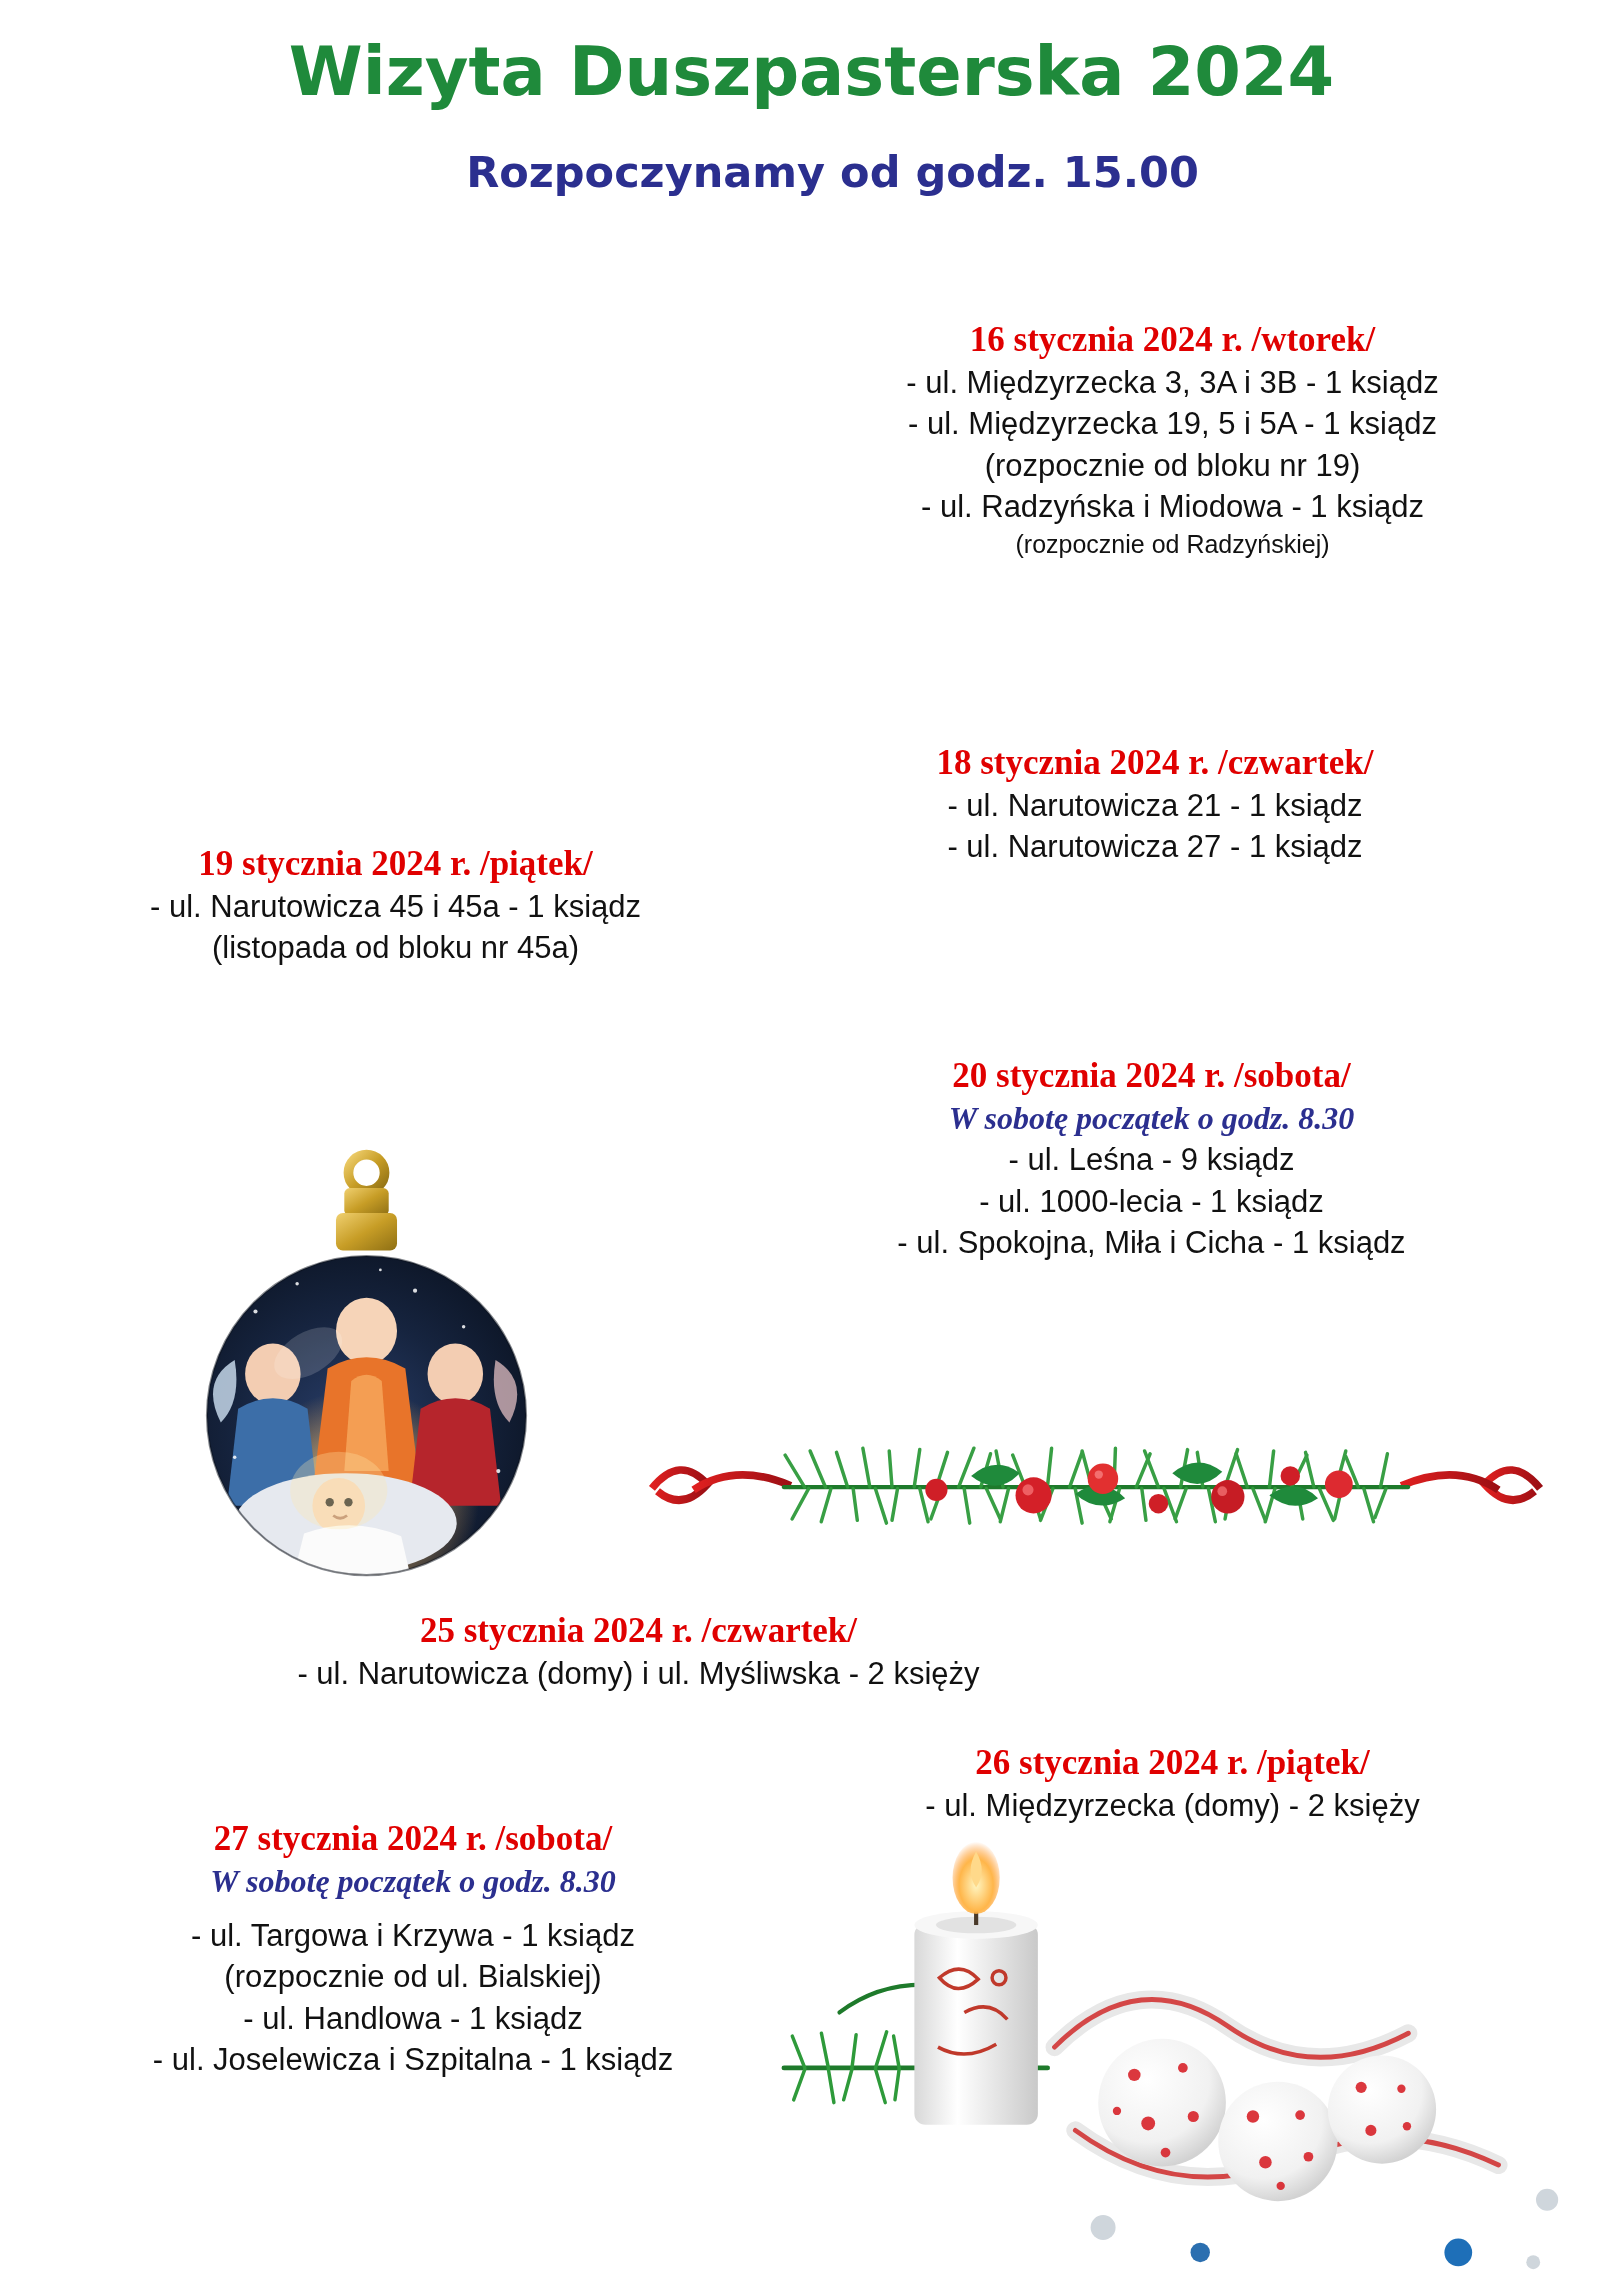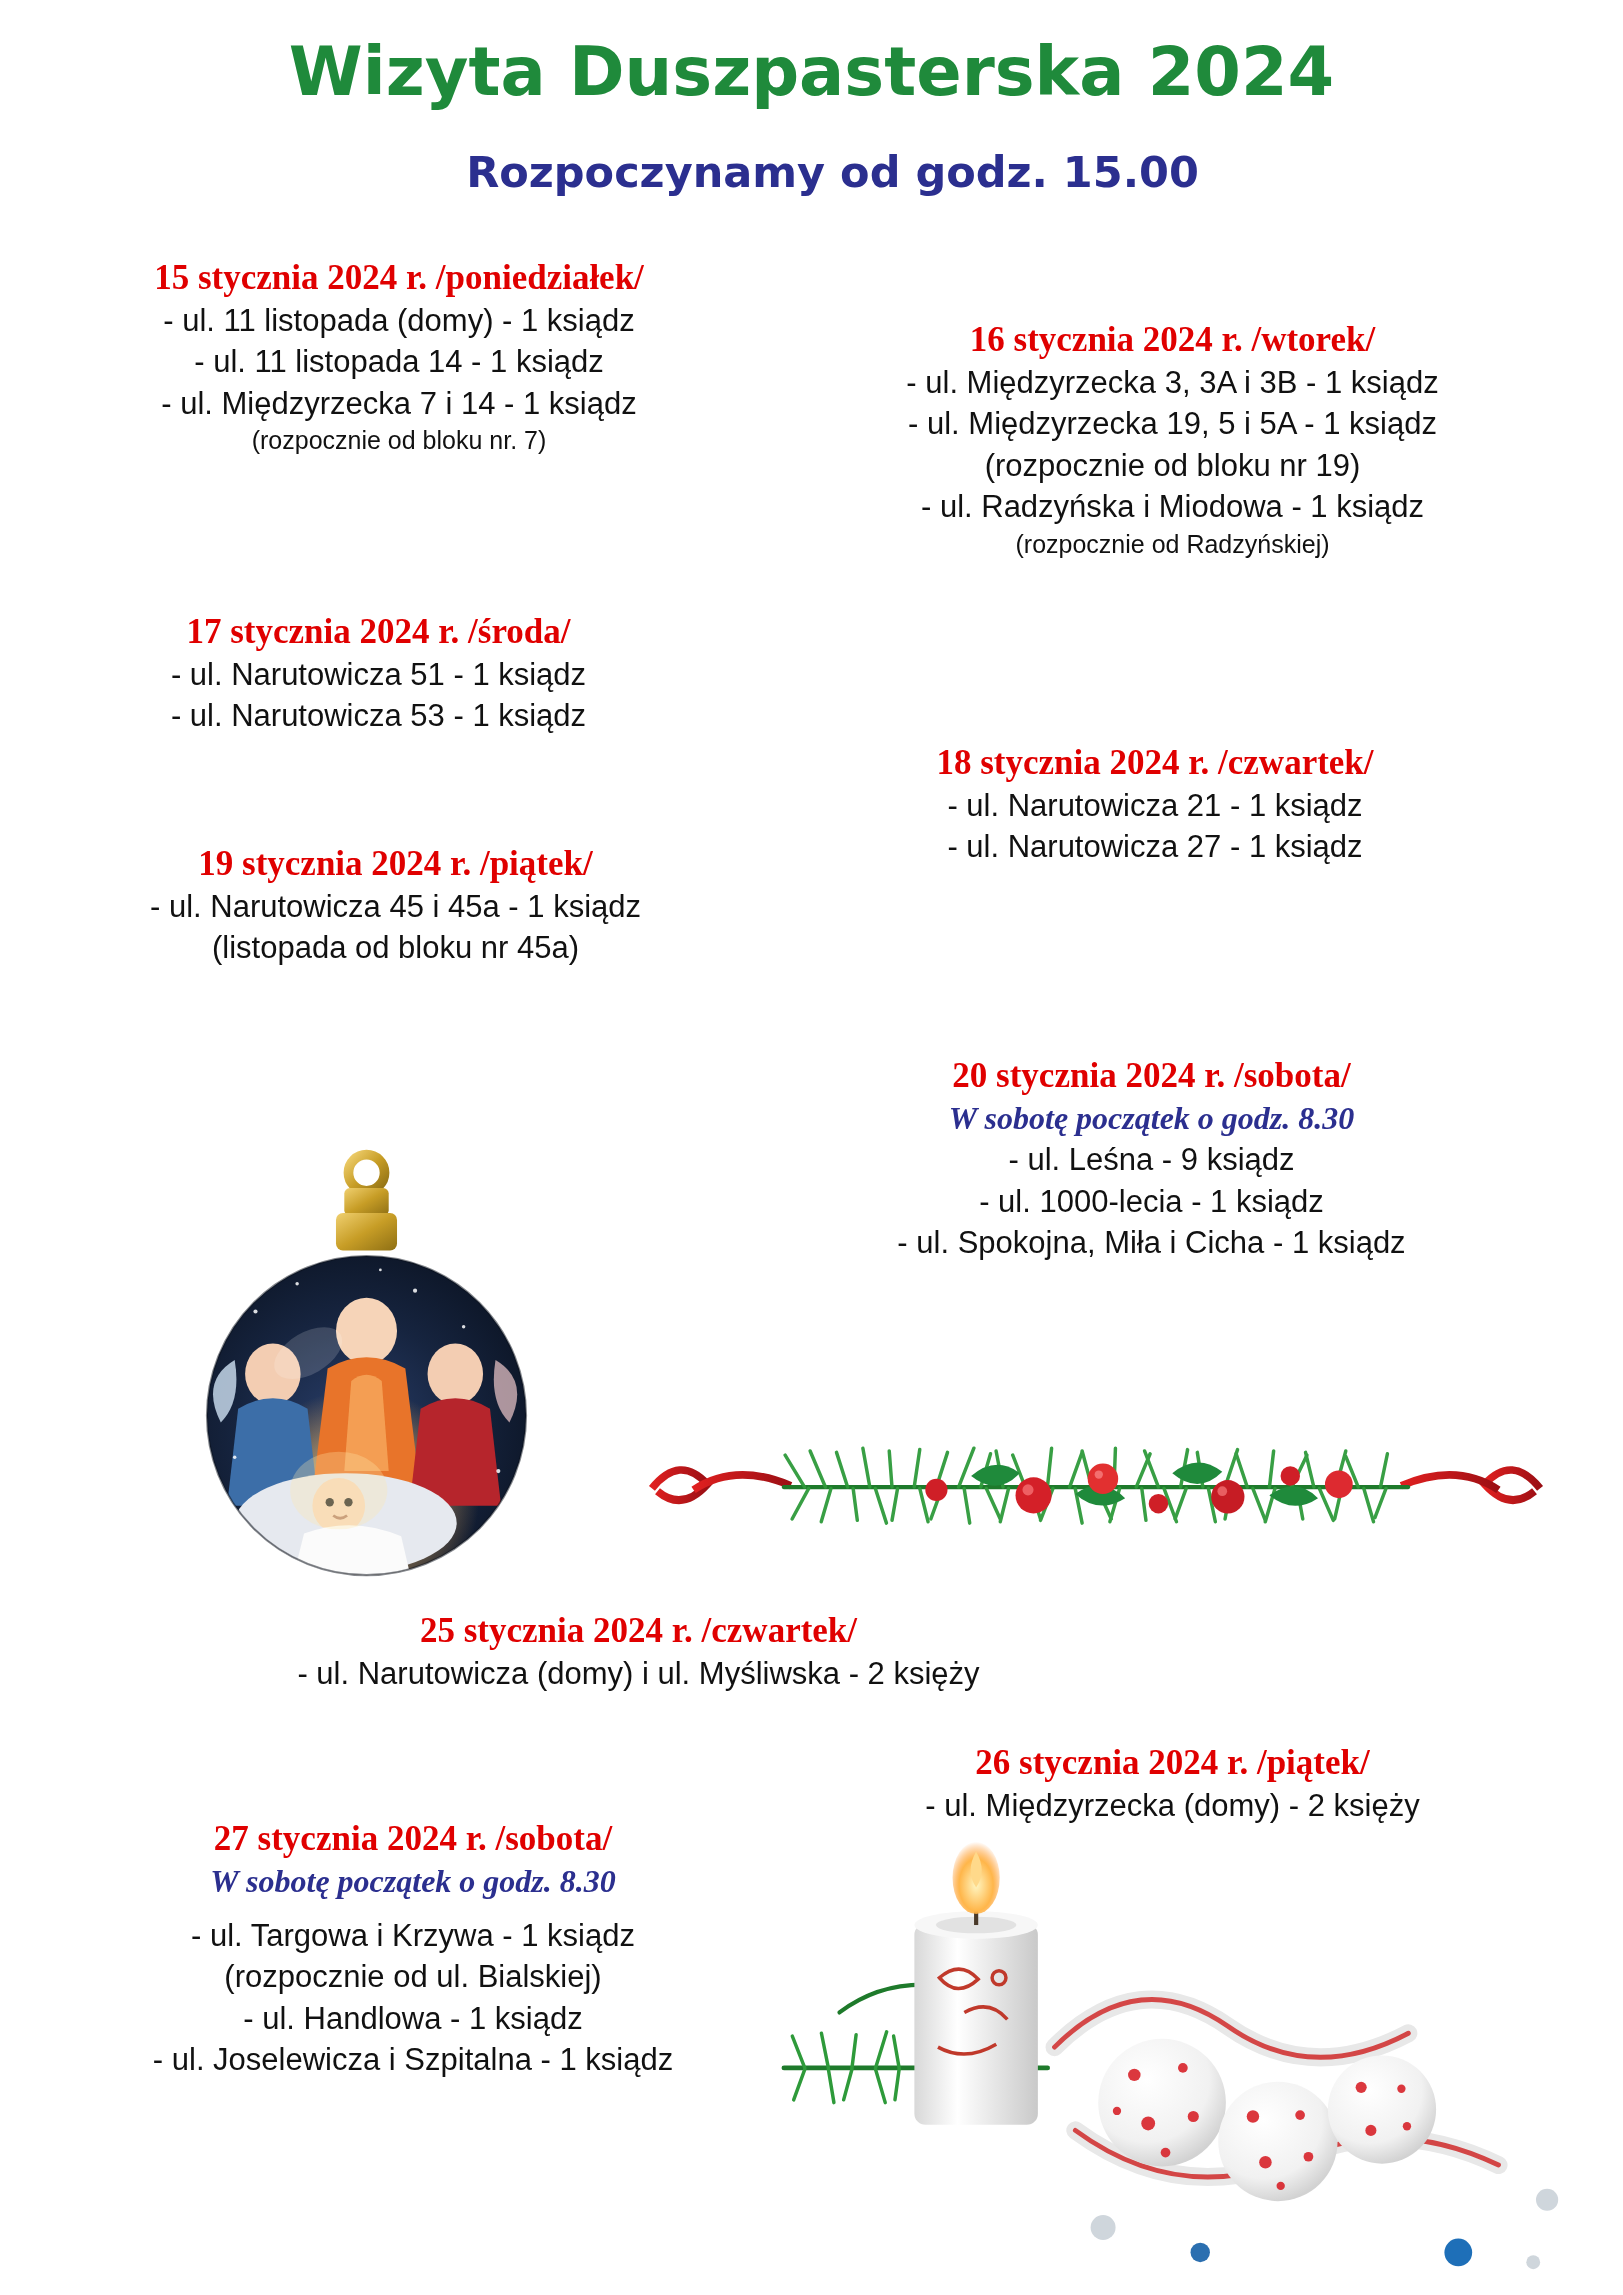--- a/index.html
+++ b/index.html
@@ -118,42 +118,30 @@
   }
 </style>
 </head>
 <body>
 
 <div class="page">
 
   <div class="main-title">Wizyta Duszpasterska 2024</div>
   <div class="sub-title">Rozpoczynamy od godz. 15.00</div>
 
-  <div class="block" id="b-jan15">
-    <div class="day-head">15 stycznia 2024 r. /poniedziałek/</div>
-    <div class="line">- ul. 11 listopada (domy) - 1 ksiądz</div>
-    <div class="line">- ul. 11 listopada 14 - 1 ksiądz</div>
-    <div class="line">- ul. Międzyrzecka 7 i 14 - 1 ksiądz</div>
-    <div class="small">(rozpocznie od bloku nr. 7)</div>
-  </div>
 
   <div class="block" id="b-jan16">
     <div class="day-head">16 stycznia 2024 r. /wtorek/</div>
     <div class="line">- ul. Międzyrzecka 3, 3A i 3B - 1 ksiądz</div>
     <div class="line">- ul. Międzyrzecka 19, 5 i 5A - 1 ksiądz</div>
     <div class="line">(rozpocznie od bloku nr 19)</div>
     <div class="line">- ul. Radzyńska i Miodowa - 1 ksiądz</div>
     <div class="small">(rozpocznie od Radzyńskiej)</div>
   </div>
 
-  <div class="block" id="b-jan17">
-    <div class="day-head">17 stycznia 2024 r. /środa/</div>
-    <div class="line">- ul. Narutowicza 51 - 1 ksiądz</div>
-    <div class="line">- ul. Narutowicza 53 - 1 ksiądz</div>
-  </div>
 
   <div class="block" id="b-jan18">
     <div class="day-head">18 stycznia 2024 r. /czwartek/</div>
     <div class="line">- ul. Narutowicza 21 - 1 ksiądz</div>
     <div class="line">- ul. Narutowicza 27 - 1 ksiądz</div>
   </div>
 
   <div class="block" id="b-jan19">
     <div class="day-head">19 stycznia 2024 r. /piątek/</div>
     <div class="line">- ul. Narutowicza 45 i 45a - 1 ksiądz</div>

